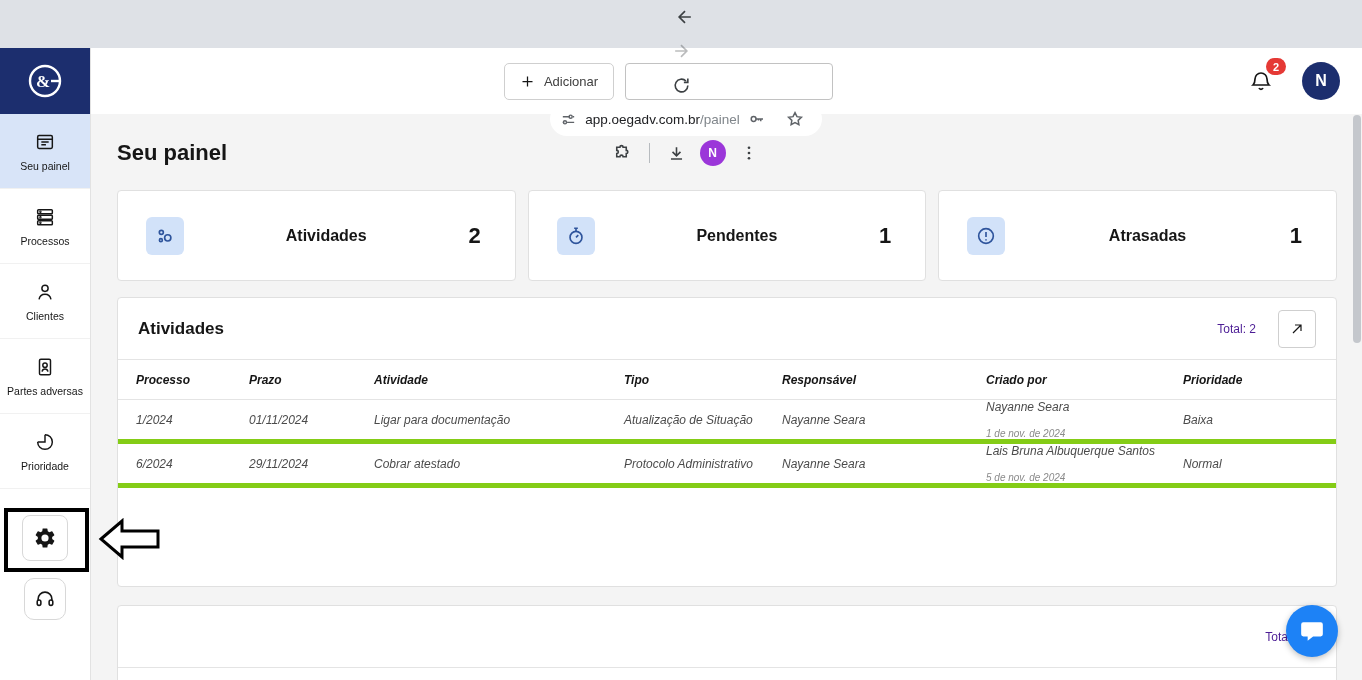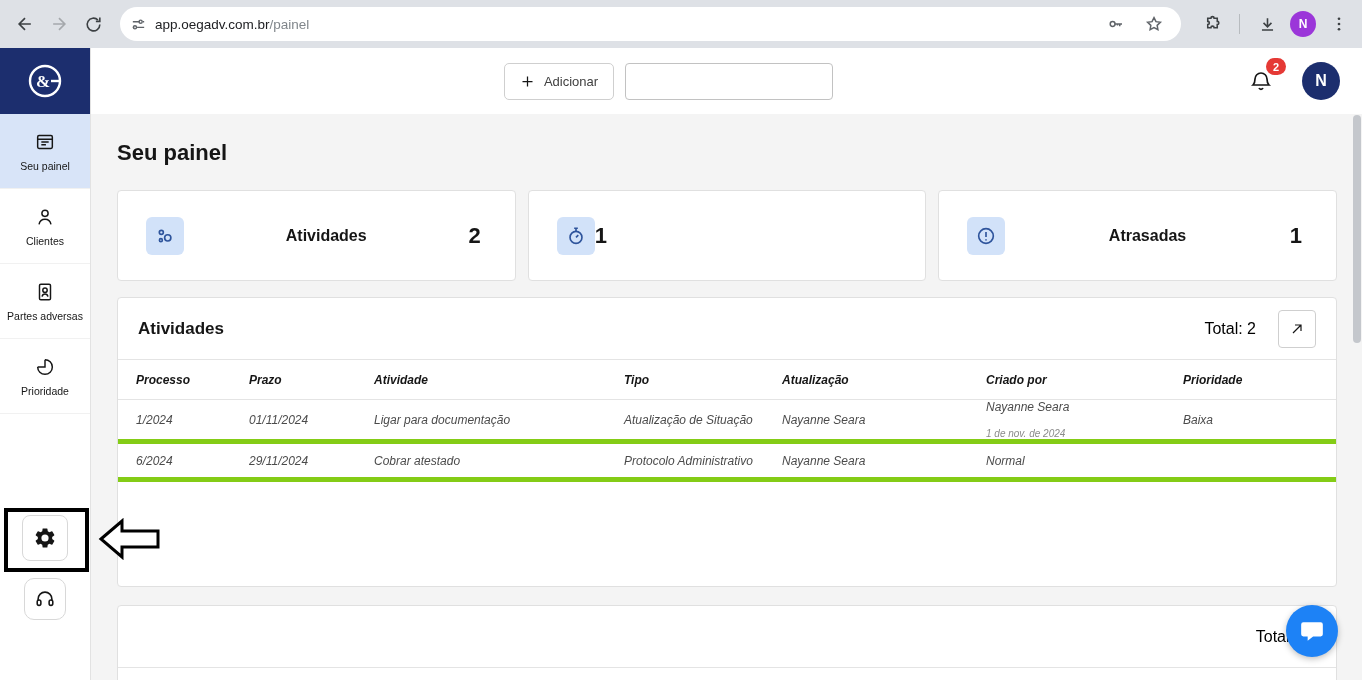--- a/index.html
+++ b/index.html
@@ -1,21 +1,21 @@
 <!DOCTYPE html>
 <html><head>
 <meta charset="utf-8">
 <style>
   * { box-sizing: border-box; margin: 0; padding: 0; }
   html,body { width:1362px; height:680px; }
   body { font-family: "Liberation Sans", sans-serif; background:#fff; }
   .screen { position:relative; width:1362px; height:680px; overflow:hidden; background:#f4f4f4; }
 
   
-  .browser-bar { position:absolute; top:0; left:0; width:1362px; height:48px; background:#dee1e6; display:flex; align-items:center; z-index:40; }
+  .browser-bar { position:absolute; top:0; left:0; width:1362px; height:48px; background:#dee1e6; display:flex; align-items:center; z-index:40;flex-direction:column; }
   .bicon { width:34px; height:34px; display:flex; align-items:center; justify-content:center; border-radius:50%; cursor:pointer; flex:0 0 auto; }
   .bicon svg { display:block; }
   .back { margin-left:8px; }
   .fwd { opacity:.35; }
   .url-pill { display:flex; align-items:center; height:34px; background:#fff; border-radius:17px; margin-left:10px; flex:1 1 auto; max-width:1064px; padding:0 10px; }
   .url-text { font-size:13.5px; color:#202124; margin-left:8px; flex:1; white-space:nowrap; overflow:hidden; }
   .url-text .path { color:#80868b; }
   .pill-right { display:flex; align-items:center; gap:4px; }
   .toolbar-right { display:flex; align-items:center; margin-left:14px; margin-right:6px; gap:6px; }
   .tb-sep { width:1px; height:20px; background:#b7bbbf; margin:0 4px; }
@@ -54,21 +54,21 @@
   .stat-icon { width:38px; height:38px; border-radius:6px; background:#d2e2f9; display:flex; align-items:center; justify-content:center; margin-left:28px; flex:0 0 auto; }
   .stat-label { flex:1; text-align:center; font-size:16px; font-weight:600; color:#161616; }
   .stat-value { font-size:22px; font-weight:bold; color:#161616; margin-right:34px; }
 
   .panel { position:absolute; left:26px; right:25px; background:#fff; border:1px solid #e0e0e0; border-radius:4px; }
   .panel-activities { top:183px; height:290px; }
   .panel-processes { top:491px; height:200px; }
   .panel-header { height:62px; display:flex; align-items:center; border-bottom:1px solid #e4e4e4; padding:0 20px; }
   .panel-title { font-size:17px; font-weight:600; color:#161616; }
   .panel-spacer { flex:1; }
-  .total-label { font-size:16px; color:#000000; margin-right:22px; }
+  .total-label { font-size:12px; color:#4c1d95; margin-right:22px; }
   .expand-btn { width:38px; height:38px; border:1px solid #cfcfcf; border-radius:4px; background:#fff; display:flex; align-items:center; justify-content:center; cursor:pointer; }
 
   .grid-row { display:grid; grid-template-columns:113px 125px 250px 158px 204px 197px 1fr; padding:0 18px; align-items:center;font-style:italic; }
   .thead { height:40px; border-bottom:1px solid #e4e4e4; font-size:12px; font-weight:bold; color:#161616; }
   .trow { min-height:38px; border-bottom:5px solid #84cc16; font-size:12px; color:#4b4b4b; cursor:pointer; }
   .created-name { font-size:12px; color:#4b4b4b; }
   .created-date { font-size:10px; color:#8a8a8a; margin-top:14px; }
 
   .chat-fab { position:absolute; left:1286px; top:605px; width:52px; height:52px; border-radius:50%; background:#1d82f6; display:flex; align-items:center; justify-content:center; cursor:pointer; z-index:45; box-shadow:0 2px 6px rgba(0,0,0,.25); }
 
@@ -153,20 +153,31 @@
 
     <div class="nav-item active">
       <svg width="22" height="22" viewBox="0 0 24 24" fill="none" stroke="#161616" stroke-width="1.6">
           <rect x="4" y="5" width="16" height="14" rx="1.5"></rect>
           <path d="M4 9h16M8 12h8M8 15h5"></path>
         </svg>
       <span class="lbl">Seu painel</span>
     </div>
     <div class="nav-item">
       <svg width="22" height="22" viewBox="0 0 24 24" fill="none" stroke="#161616" stroke-width="1.6">
+          <rect x="4" y="4" width="16" height="4.5" rx="1"></rect>
+          <rect x="4" y="10" width="16" height="4.5" rx="1"></rect>
+          <rect x="4" y="16" width="16" height="4.5" rx="1"></rect>
+          <circle cx="7" cy="6.2" r="0.5"></circle>
+          <circle cx="7" cy="12.2" r="0.5"></circle>
+          <circle cx="7" cy="18.2" r="0.5"></circle>
+        </svg>
+      <span class="lbl">Processos</span>
+    </div>
+    <div class="nav-item">
+      <svg width="22" height="22" viewBox="0 0 24 24" fill="none" stroke="#161616" stroke-width="1.6">
           <circle cx="12" cy="8" r="3.4"></circle>
           <path d="M5.5 20c.7-4 3.3-5.6 6.5-5.6S17.8 16 18.5 20"></path>
         </svg>
       <span class="lbl">Clientes</span>
     </div>
     <div class="nav-item">
       <svg width="22" height="22" viewBox="0 0 24 24" fill="none" stroke="#161616" stroke-width="1.6">
           <rect x="6" y="3.5" width="12" height="17" rx="1.5"></rect>
           <circle cx="12" cy="10" r="2.4"></circle>
           <path d="M8.8 17c.4-2 1.7-2.8 3.2-2.8s2.8.8 3.2 2.8"></path>
@@ -239,20 +250,21 @@
         <div class="stat-label">Atividades</div>
         <div class="stat-value">2</div>
       </div>
       <div class="stat-card">
         <div class="stat-icon">
           <svg width="22" height="22" viewBox="0 0 24 24" fill="none" stroke="#2e549c" stroke-width="1.8">
               <circle cx="12" cy="13.5" r="6.5"></circle>
               <path d="M10 3.5h4M12 3.5V7M12 13.5l2.5-2.5"></path>
             </svg>
         </div>
+        <div class="stat-label">Pendentes</div>
         <div class="stat-value">1</div>
       </div>
       <div class="stat-card">
         <div class="stat-icon">
           <svg width="22" height="22" viewBox="0 0 24 24" fill="none" stroke="#2e549c" stroke-width="1.8">
               <circle cx="12" cy="12" r="8"></circle>
               <path d="M12 7.5v5.5"></path>
               <circle cx="12" cy="16.3" r="0.9" fill="#2e549c" stroke="none"></circle>
             </svg>
         </div>
@@ -270,21 +282,21 @@
           <svg width="16" height="16" viewBox="0 0 24 24" fill="none" stroke="#161616" stroke-width="1.8">
               <path d="M6 18L18 6M9 6h9v9"></path>
             </svg>
         </div>
       </div>
       <div class="grid-row thead">
         <div>Processo</div>
         <div>Prazo</div>
         <div>Atividade</div>
         <div>Tipo</div>
-        <div>Atualização</div>
+        <div>Responsável</div>
         <div>Criado por</div>
         <div>Prioridade</div>
       </div>
       <div class="grid-row trow">
         <div>1/2024</div>
         <div>01/11/2024</div>
         <div>Ligar para documentação</div>
         <div>Atualização de Situação</div>
         <div>Nayanne Seara</div>
         <div>
@@ -292,20 +304,24 @@
           <div class="created-date">1 de nov. de 2024</div>
         </div>
         <div>Baixa</div>
       </div>
       <div class="grid-row trow">
         <div>6/2024</div>
         <div>29/11/2024</div>
         <div>Cobrar atestado</div>
         <div>Protocolo Administrativo</div>
         <div>Nayanne Seara</div>
+        <div>
+          <div class="created-name">Lais Bruna Albuquerque Santos</div>
+          <div class="created-date">5 de nov. de 2024</div>
+        </div>
         <div>Normal</div>
       </div>
     </div>
 
     <div class="panel panel-processes">
       <div class="panel-header">
         <div class="panel-spacer"></div>
         <div class="total-label">Total:</div>
       </div>
     </div>

